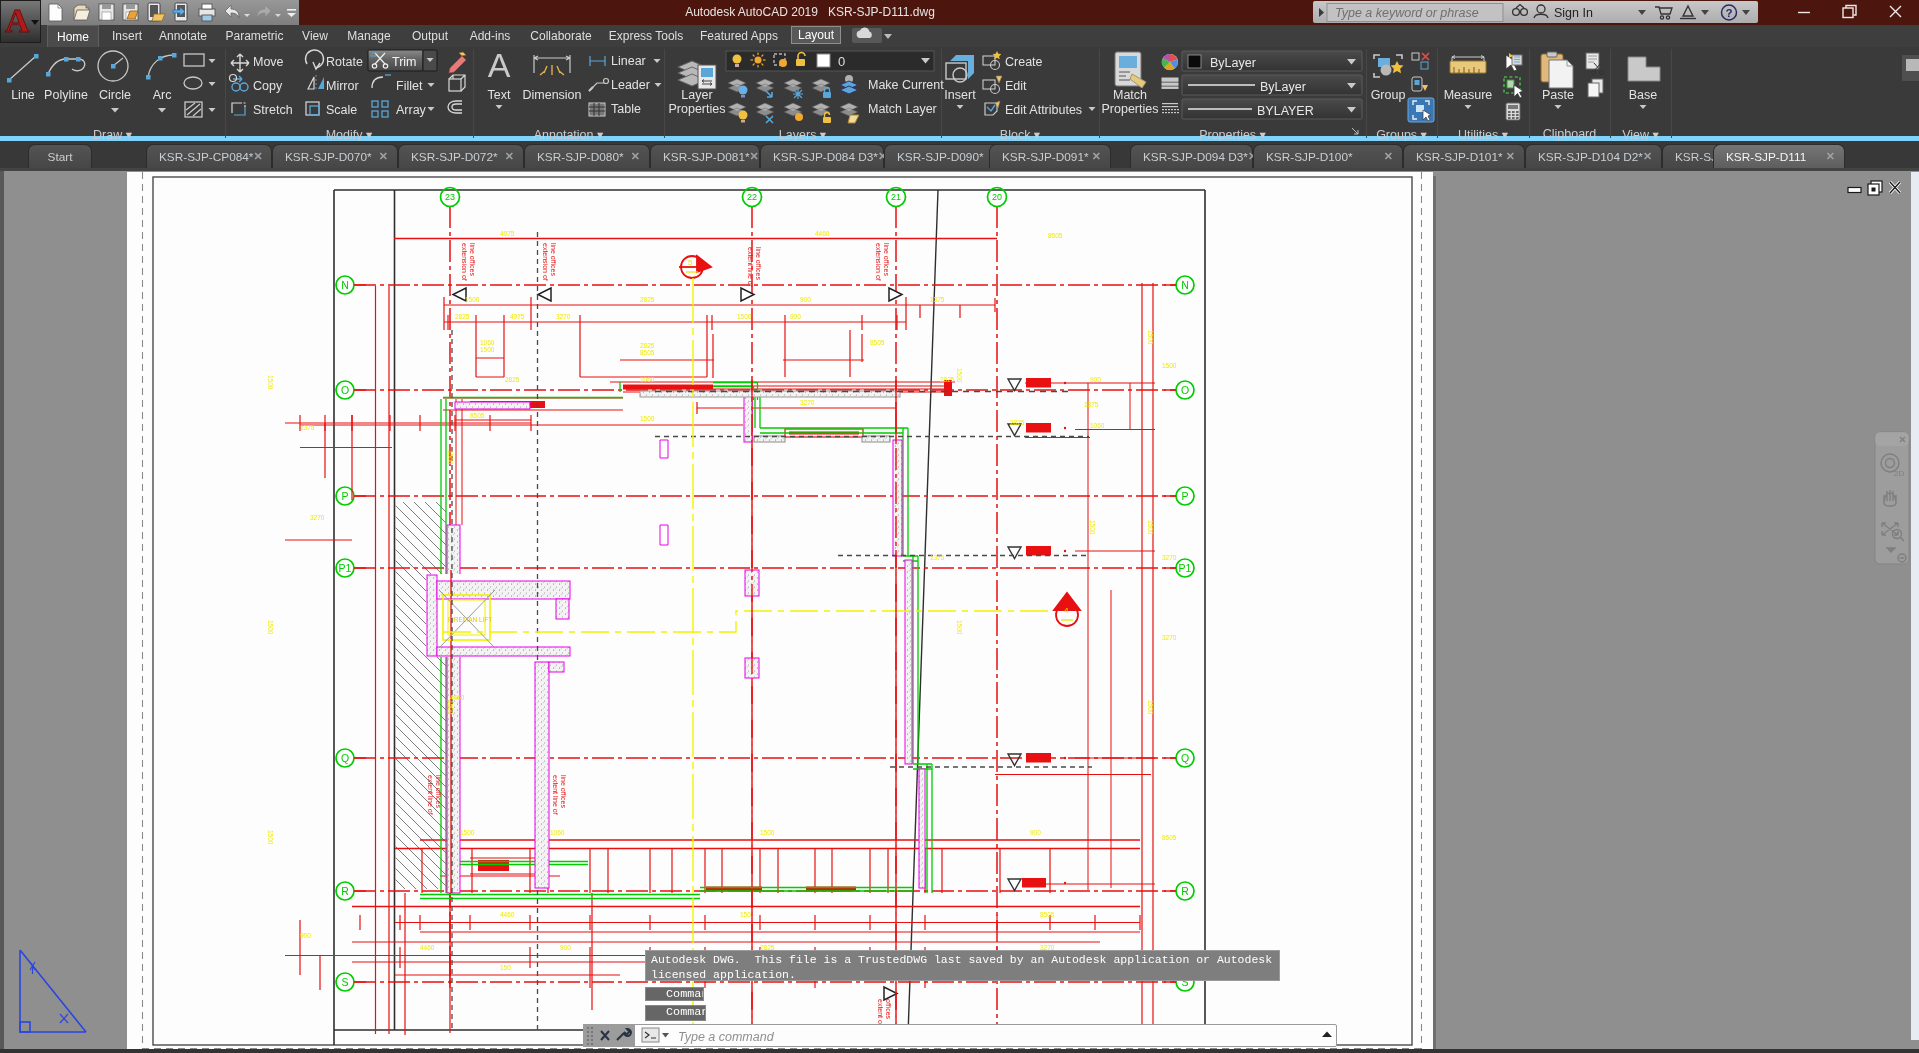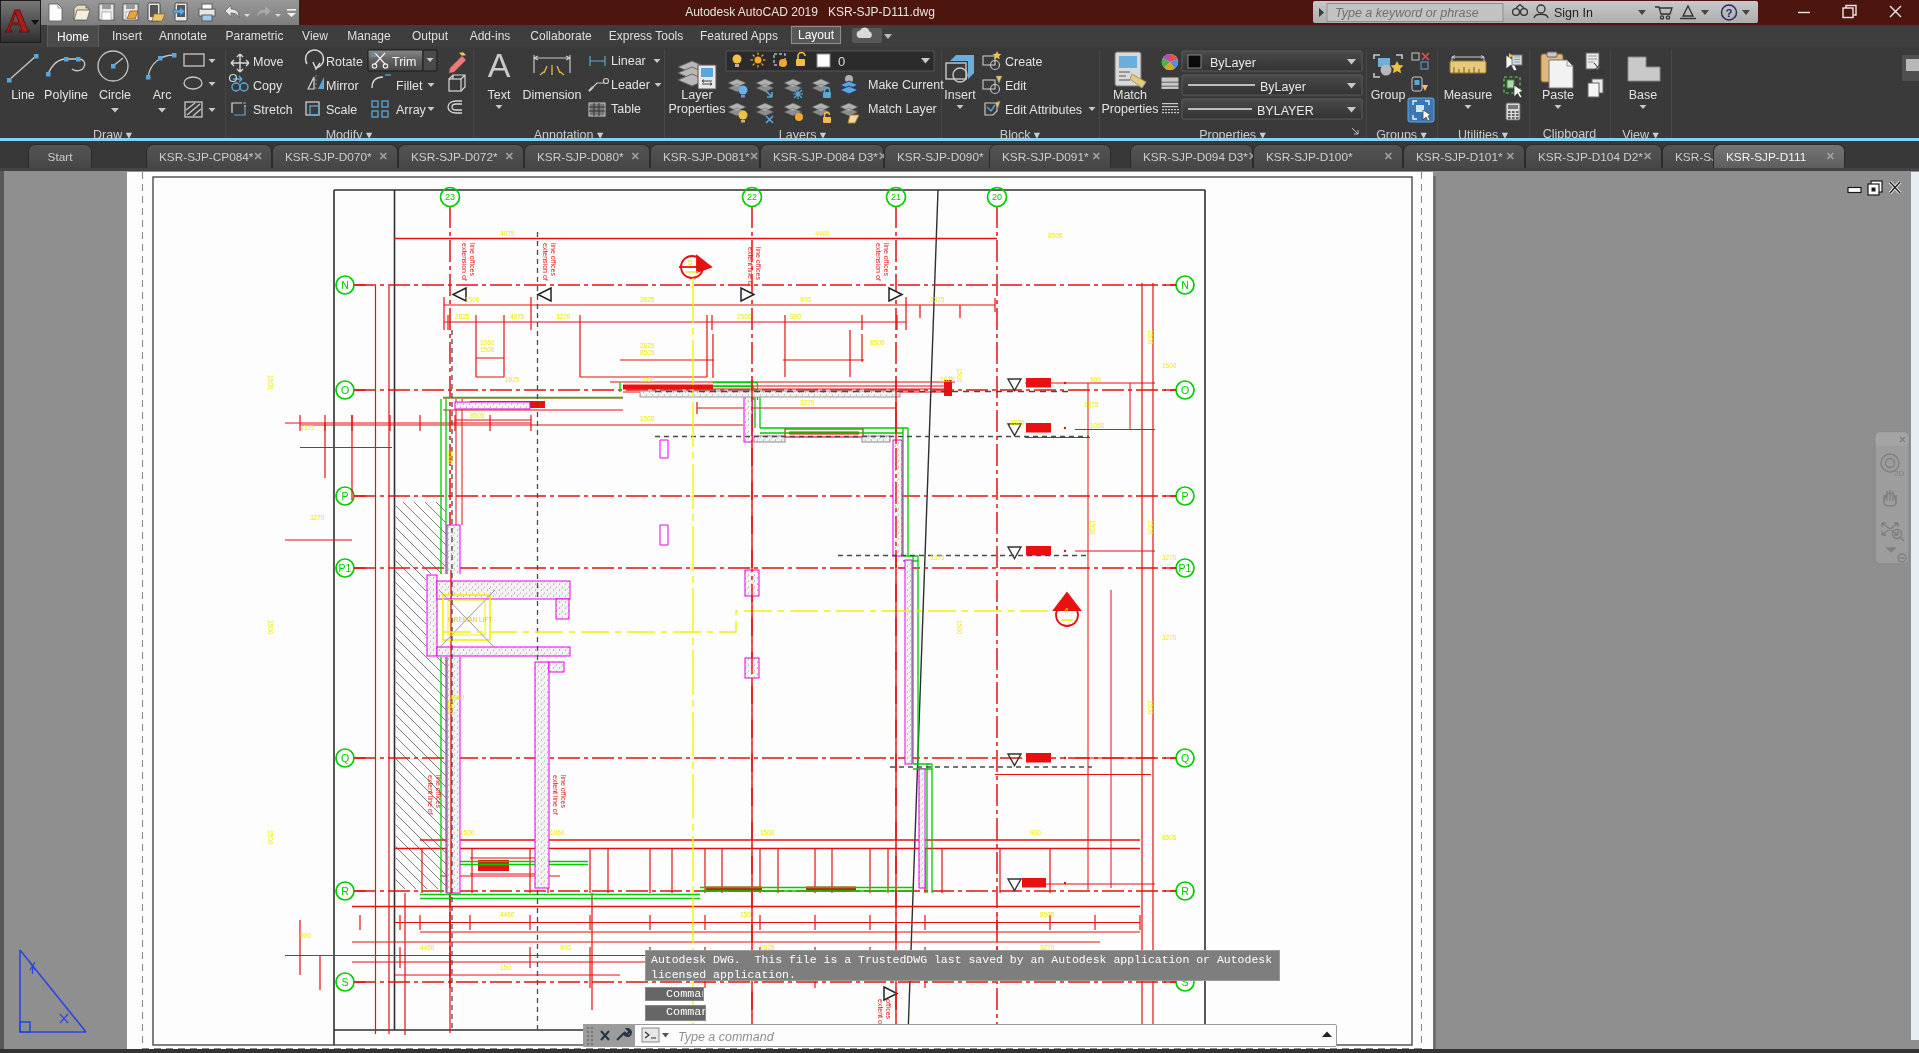--- a/index.html
+++ b/index.html
@@ -3,21 +3,21 @@
 *{margin:0;padding:0;box-sizing:border-box}
 html,body{width:1919px;height:1053px;overflow:hidden;background:#8f8f8f;font-family:"Liberation Sans",sans-serif}
 .abs{position:absolute}
 #titlebar{position:absolute;left:0;top:0;width:1919px;height:25px;background:#4c150d}
 #qat{position:absolute;left:41px;top:0;width:258px;height:25px;background:linear-gradient(#989898,#7e7e7e)}
 #logo{position:absolute;left:0;top:0;width:41px;height:43px;background:linear-gradient(#777,#2f2f2f);border:1px solid #1d1d1d;z-index:30}
 #title{position:absolute;top:0;left:560px;width:500px;height:25px;line-height:25px;text-align:center;color:#e8e4e2;font-size:12px}
 #searchband{position:absolute;left:1313px;top:1px;width:445px;height:22px;background:linear-gradient(#c8c8c8,#adadad);border-radius:2px;display:flex;align-items:center}
 #menubar{position:absolute;left:0;top:25px;width:1919px;height:22px;background:#3e3e3e}
 .mtab{position:absolute;top:25px;height:22px;line-height:22px;color:#dfdfdf;font-size:12px;text-align:center;white-space:nowrap}
-#ribbon{position:absolute;left:0;top:47px;width:1919px;height:94px;background:#3a3a3b;border-bottom:3px solid #7dd3fc}
+#ribbon{position:absolute;left:0;top:47px;width:1919px;height:94px;background:#3a3a3b;border-bottom:5px solid #7dd3fc}
 .psep{position:absolute;top:2px;height:89px;width:1px;background:#313131;border-right:1px solid #474747}
 .plabel{position:absolute;top:80px;height:13px;width:100%;font-size:12.5px;color:#cbcbcb;text-align:center}
 #filetabs{position:absolute;left:0;top:141px;width:1919px;height:27px;background:#383838}
 .ftab{position:absolute;top:144px;height:24px;background:linear-gradient(#535353,#474747);border:1px solid #2c2c2c;border-bottom:none;border-radius:7px 7px 0 0;color:#c9ced2;font-size:11.8px;white-space:nowrap;display:flex;align-items:center;justify-content:space-between;padding:0 9px 0 12px}
 .ftab .x{color:#9ba1a6;font-weight:bold;font-size:11px}
 #drawwrap{position:absolute;left:0;top:168px;width:1919px;height:885px;background:#8f8f8f}
 .cmdbox{position:absolute;background:#666;border:1px solid #888;color:#fff;font-family:"Liberation Mono",monospace;font-size:11.8px;line-height:13px;padding-left:20px;white-space:nowrap;overflow:hidden}
 </style></head><body>
 <div id="titlebar"></div>
 <div id="qat"></div>

